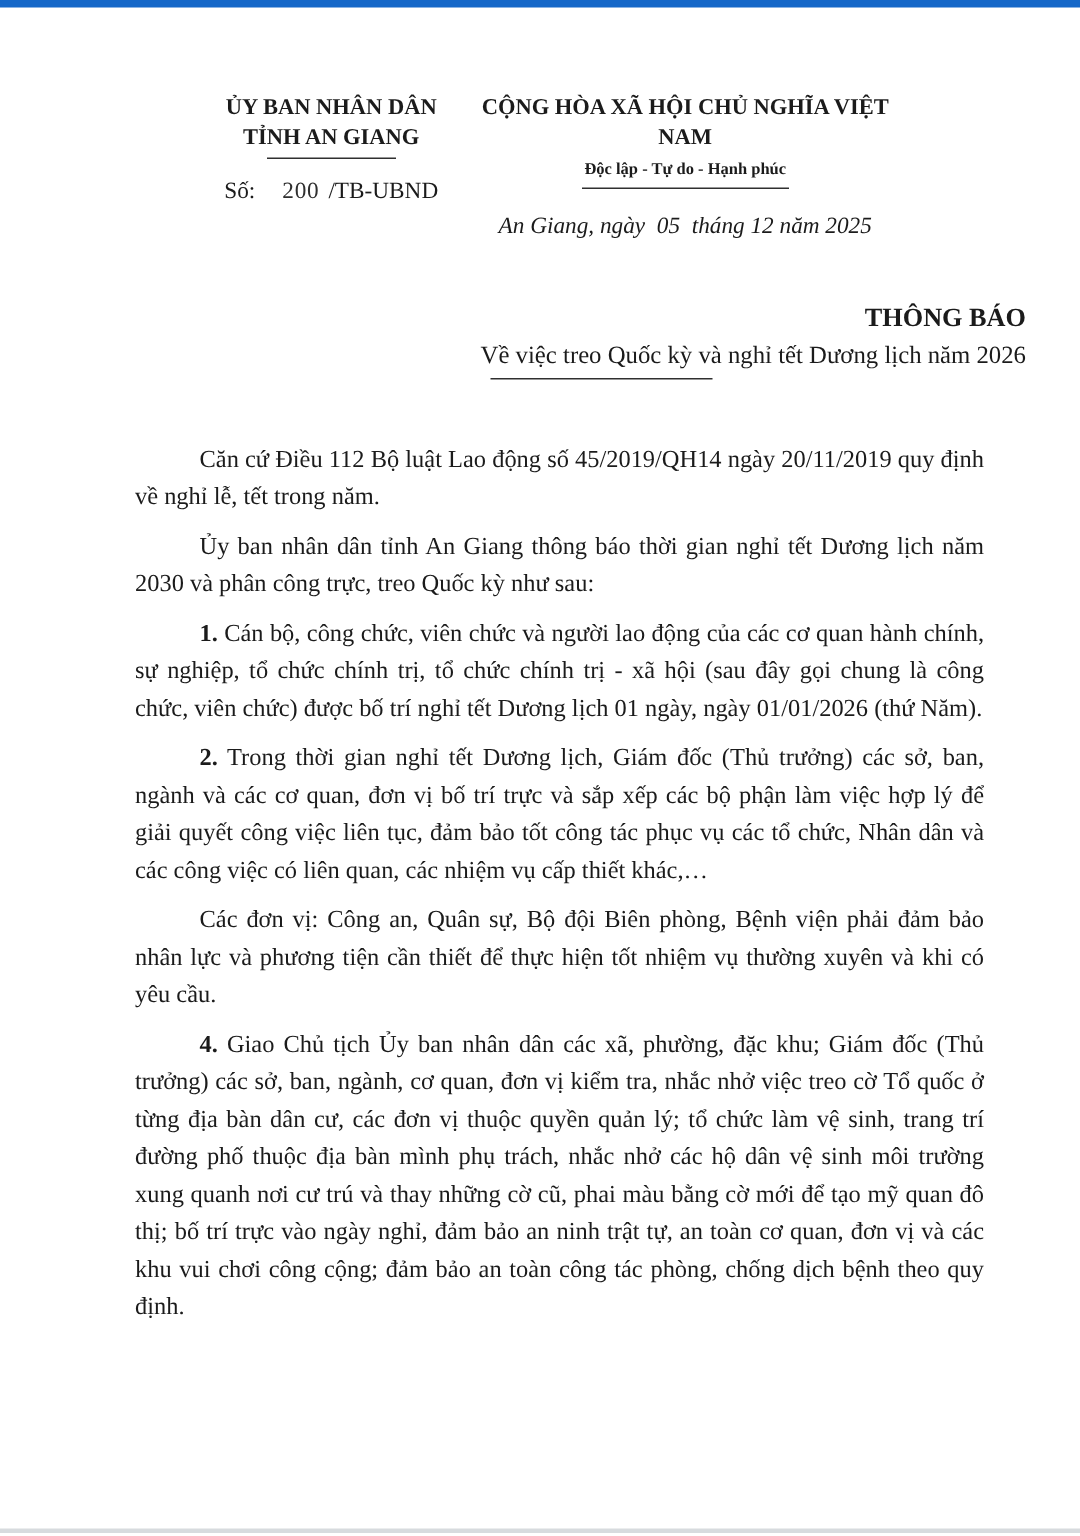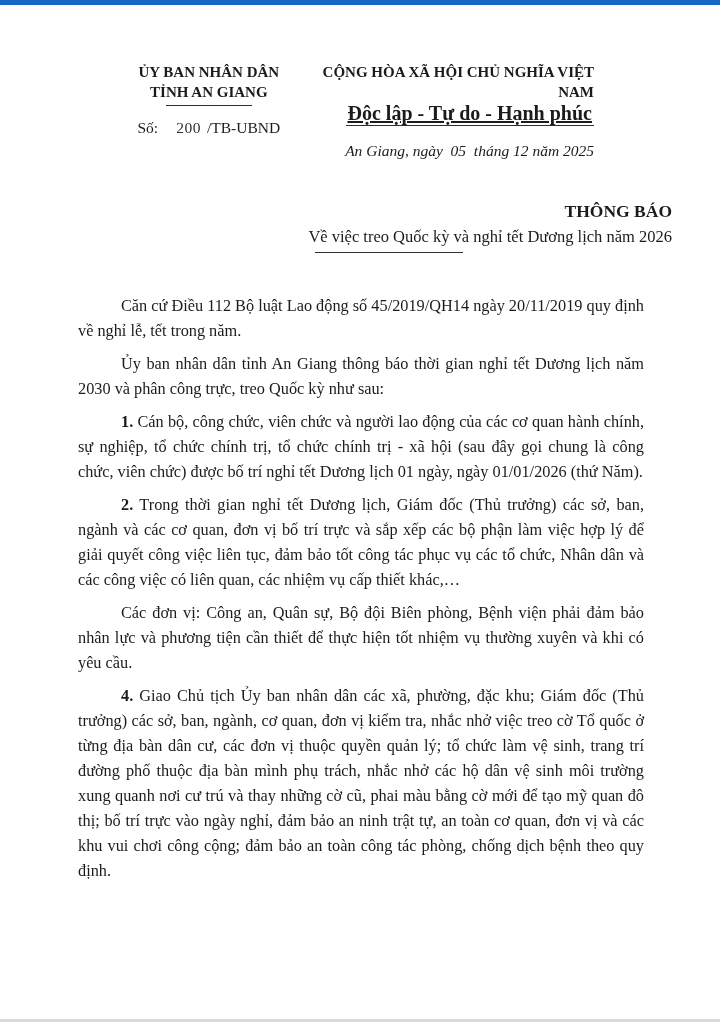--- a/index.html
+++ b/index.html
@@ -19,31 +19,31 @@
     overflow:hidden;
   }
   .top-bar{
     position:absolute;top:0;left:0;width:720px;height:5px;
     background:var(--top-bar);
   }
   .bottom-edge{
     position:absolute;left:0;top:1019px;width:720px;height:3px;
     background:var(--bottom-line);
   }
-  .page{position:absolute;top:5px;left:4px;width:650px;}
+  .page{position:absolute;top:5px;left:16px;width:650px;}
 
   
   .header{
     display:flex;justify-content:space-between;
     padding:57px 60px 0 118px;
   }
   .h-left{width:195px;text-align:center;}
-  .h-right{width:335px;text-align:right;}
+  .h-right{width:335px;text-align:center;}
   .h-bold{font-weight:bold;font-size:15px;line-height:20px;}
-  .h-bold-big{font-weight:bold;font-size:20px;line-height:20px;text-decoration:underline;}
+  .h-bold-big{font-weight:bold;font-size:11px;line-height:20px;}
   .short-rule{
     width:86px;height:0;border-bottom:1.4px solid var(--rule);
     margin:3px auto 0 auto;
   }
   .so-line{margin-top:13px;font-size:15.5px;white-space:nowrap;}
   .so-value{margin-left:18px;color:#2f2f2f;letter-spacing:.5px;}
   .so-suffix{margin-left:6px;}
   .motto{
     display:inline-block;
     border-bottom:1.6px solid var(--rule);

